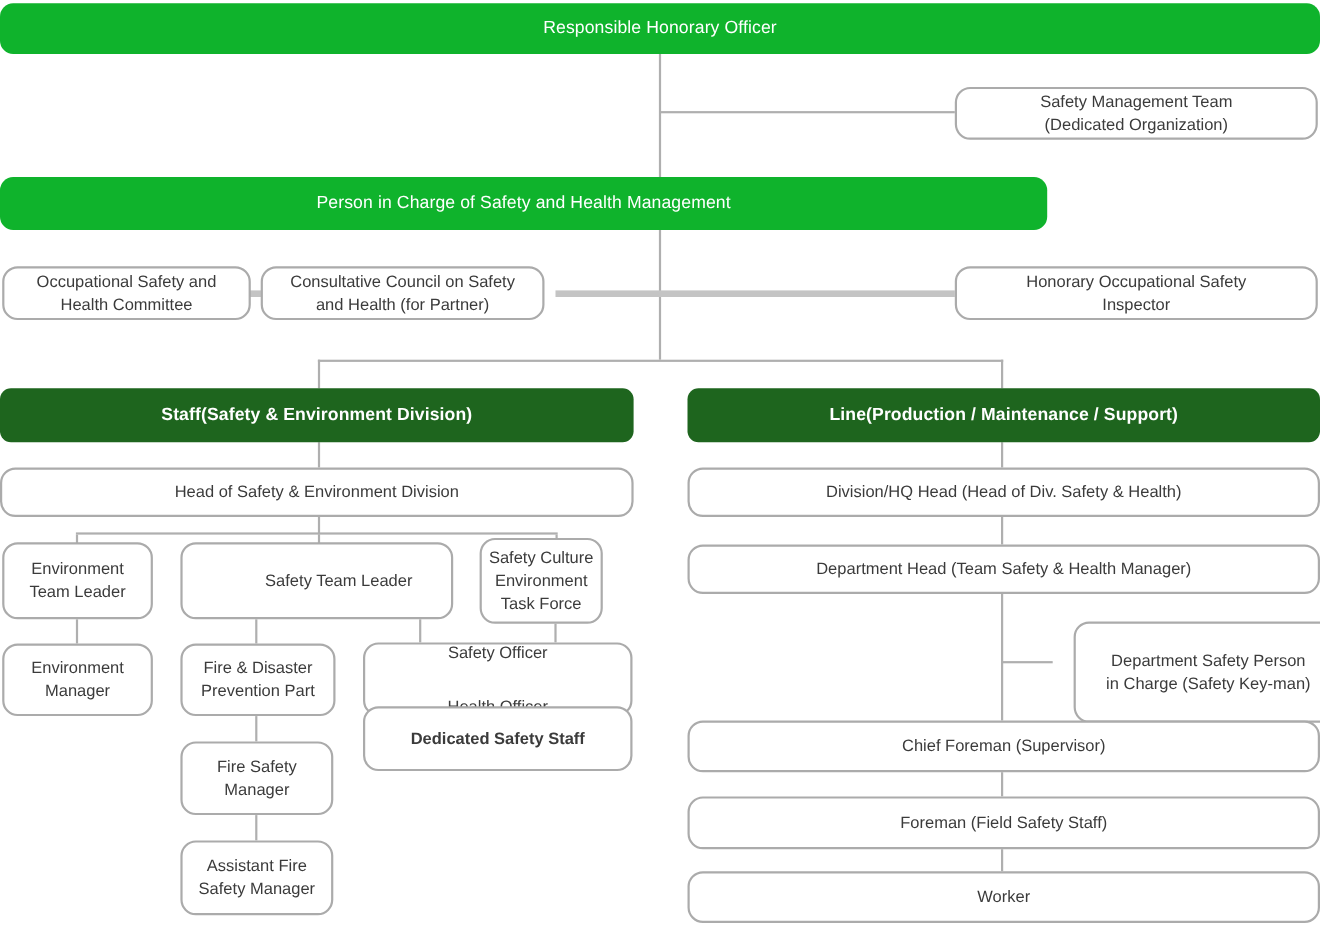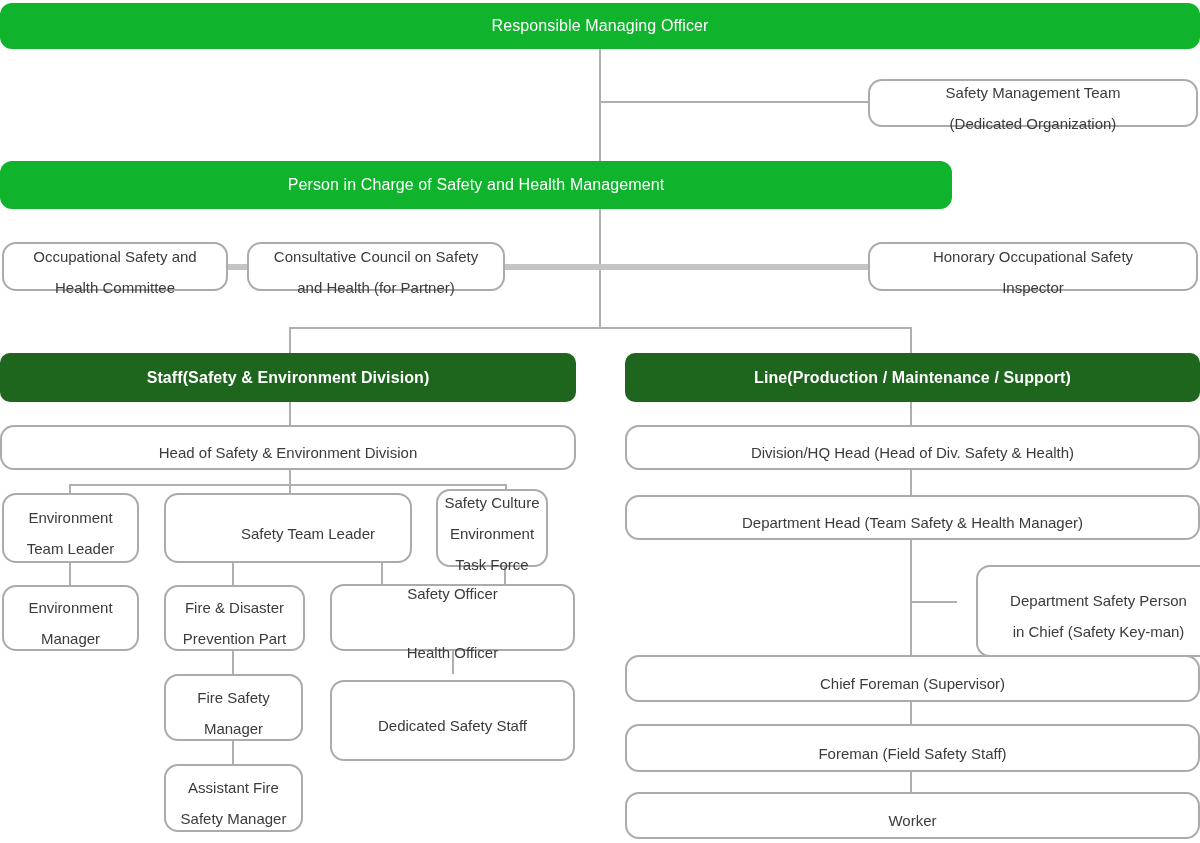--- a/index.html
+++ b/index.html
@@ -25,21 +25,21 @@
     position:absolute;background:var(--dark-green);border-radius:10px;
     display:flex;align-items:center;justify-content:center;
     color:var(--header-text);font-size:16px;font-weight:bold;letter-spacing:0.1px;
   }
   .box{
     position:absolute;background:#ffffff;border:2px solid var(--box-border);
     border-radius:14px;box-sizing:border-box;
     display:flex;flex-direction:column;align-items:center;justify-content:center;
     font-size:15px;line-height:1.4;text-align:center;color:var(--text-color);
   }
-  .box span{display:block;margin-top:10px;}
+  .box span{display:block;}
   .duo{gap:28px;}
   .lv{position:absolute;width:2px;background:var(--line-gray);}
   .lh{position:absolute;height:2px;background:var(--line-gray);}
   .lt{position:absolute;height:6px;background:var(--thick-line-gray);}
 </style>
 </head>
 <body>
 
 <div class="canvas">
 
@@ -65,35 +65,35 @@
   <div class="lv" style="left:232px;top:651px;height:23px;"></div>
   <div class="lv" style="left:452px;top:651px;height:23px;"></div>
   <div class="lv" style="left:232px;top:741px;height:23px;"></div>
   <div class="lv" style="left:910px;top:470px;height:25px;"></div>
   <div class="lv" style="left:910px;top:540px;height:115px;"></div>
   <div class="lh" style="left:911px;top:601px;width:46px;"></div>
   <div class="lv" style="left:910px;top:702px;height:22px;"></div>
   <div class="lv" style="left:910px;top:772px;height:20px;"></div>
 
   <div class="bar" style="left:0;top:3px;width:1200px;height:46px;">
-    <span>Responsible Managing Officer</span>
+    <span>Responsible Honorary Officer</span>
   </div>
   <div class="bar" style="left:0;top:161px;width:952px;height:48px;">
     <span>Person in Charge of Safety and Health Management</span>
   </div>
 
   <div class="box" style="left:868px;top:79px;width:330px;height:48px;">
     <span>Safety Management Team</span>
     <span>(Dedicated Organization)</span>
   </div>
   <div class="box" style="left:2px;top:242px;width:226px;height:49px;">
     <span>Occupational Safety and</span>
     <span>Health Committee</span>
   </div>
-  <div class="box" style="left:247px;top:242px;width:258px;height:49px;">
+  <div class="box" style="left:237px;top:242px;width:258px;height:49px;">
     <span>Consultative Council on Safety</span>
     <span>and Health (for Partner)</span>
   </div>
   <div class="box" style="left:868px;top:242px;width:330px;height:49px;">
     <span>Honorary Occupational Safety</span>
     <span>Inspector</span>
   </div>
 
   <div class="hdr" style="left:0;top:353px;width:576px;height:49px;">
     <span>Staff(Safety &amp; Environment Division)</span>
@@ -126,37 +126,37 @@
     <span>Prevention Part</span>
   </div>
   <div class="box duo" style="left:330px;top:584px;width:245px;height:67px;">
     <span>Safety Officer</span>
     <span>Health Officer</span>
   </div>
   <div class="box" style="left:164px;top:674px;width:139px;height:67px;">
     <span>Fire Safety</span>
     <span>Manager</span>
   </div>
-  <div class="box" style="left:330px;top:680px;width:245px;height:81px;">
+  <div class="box" style="left:330px;top:642px;width:245px;height:59px;font-weight:bold;">
     <span>Dedicated Safety Staff</span>
   </div>
   <div class="box" style="left:164px;top:764px;width:139px;height:68px;">
     <span>Assistant Fire</span>
     <span>Safety Manager</span>
   </div>
 
   <div class="box" style="left:625px;top:425px;width:575px;height:45px;">
     <span>Division/HQ Head (Head of Div. Safety &amp; Health)</span>
   </div>
   <div class="box" style="left:625px;top:495px;width:575px;height:45px;">
     <span>Department Head (Team Safety &amp; Health Manager)</span>
   </div>
   <div class="box" style="left:976px;top:565px;width:245px;height:92px;">
     <span>Department Safety Person</span>
-    <span>in Chief (Safety Key-man)</span>
+    <span>in Charge (Safety Key-man)</span>
   </div>
   <div class="box" style="left:625px;top:655px;width:575px;height:47px;">
     <span>Chief Foreman (Supervisor)</span>
   </div>
   <div class="box" style="left:625px;top:792px;width:575px;height:47px;">
     <span>Worker</span>
   </div>
   <div class="box" style="left:625px;top:724px;width:575px;height:48px;">
     <span>Foreman (Field Safety Staff)</span>
   </div>

